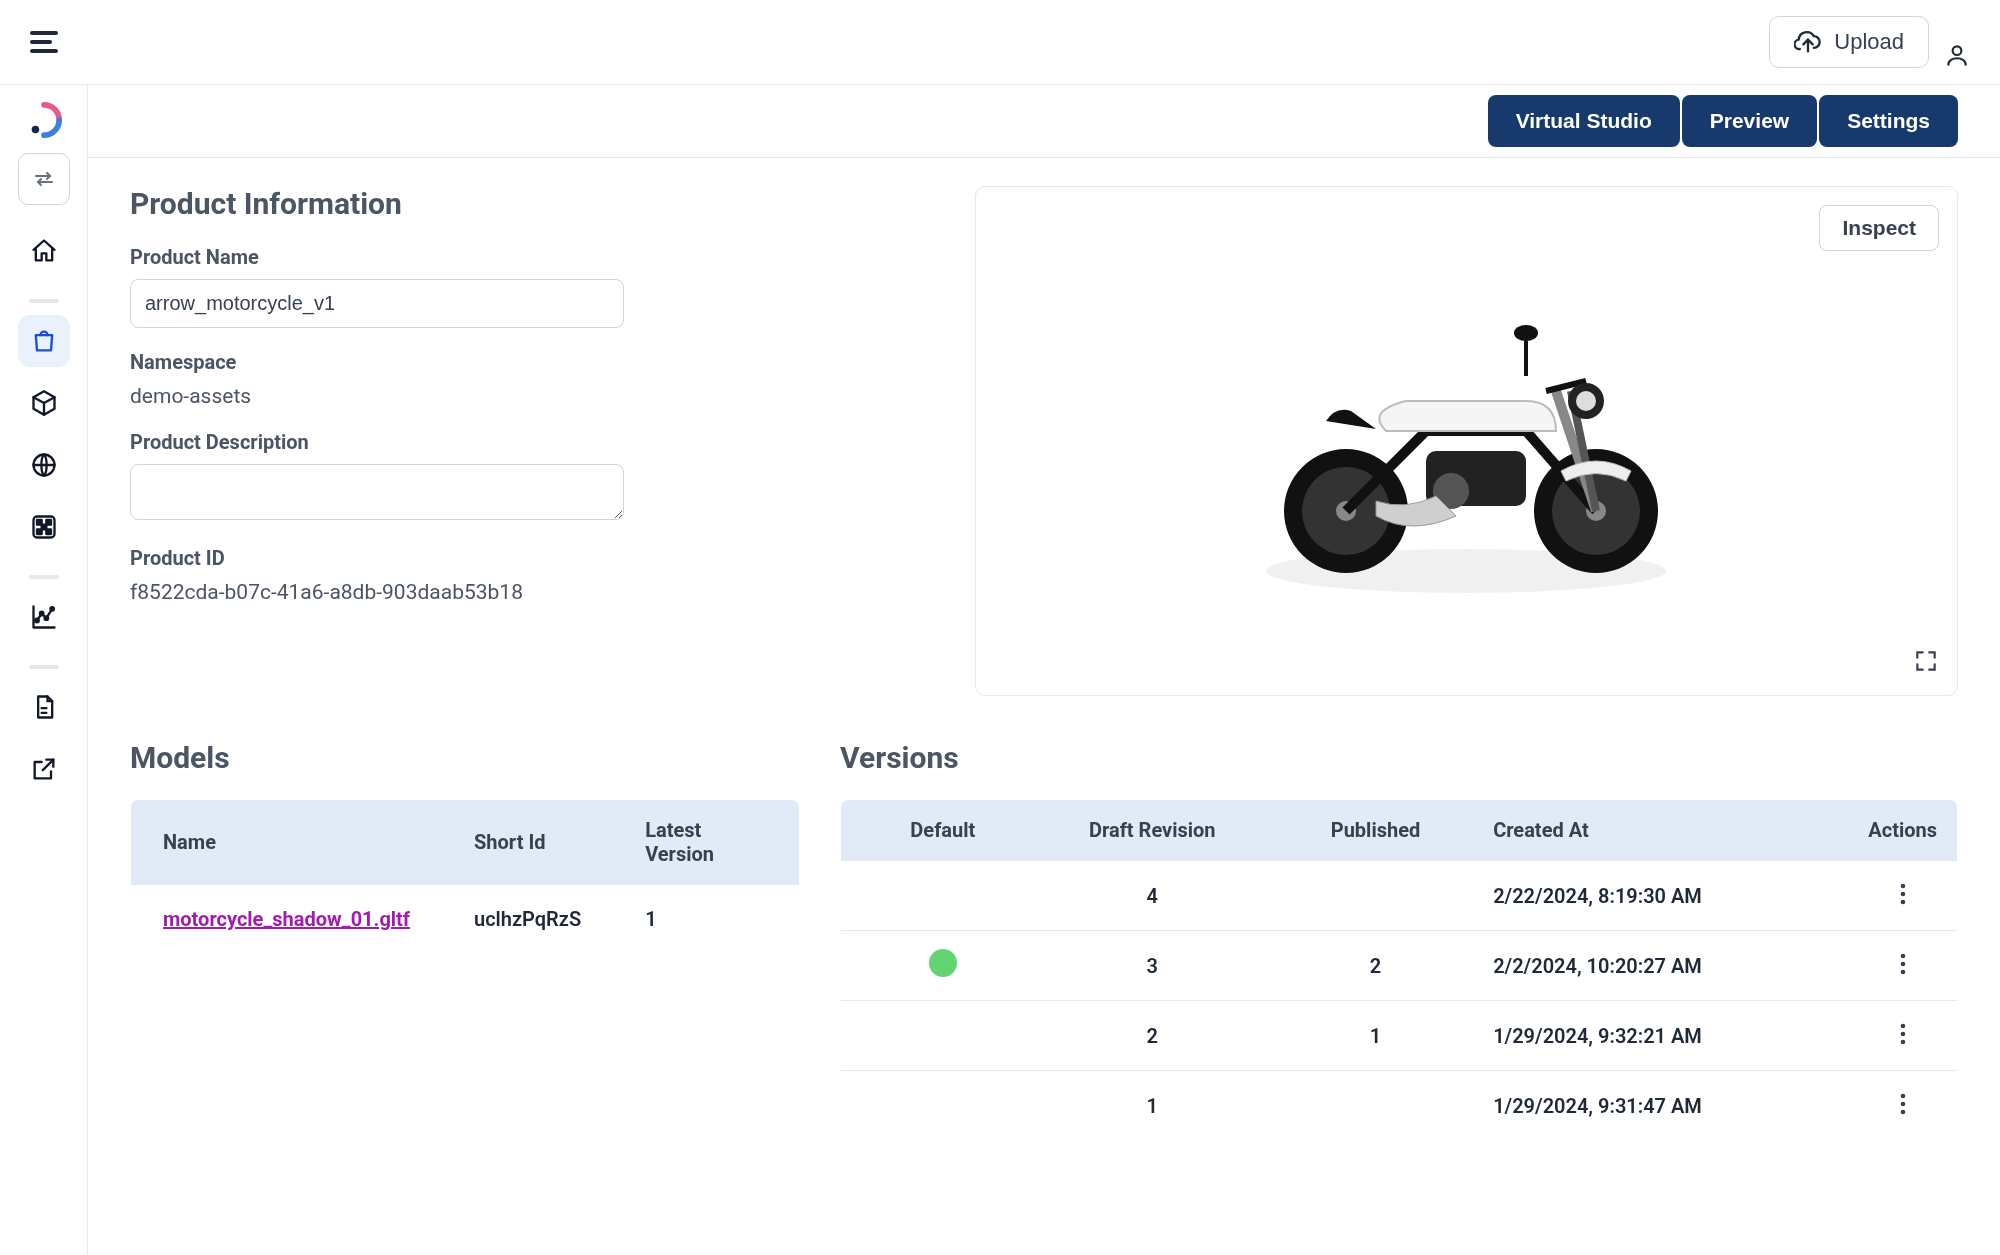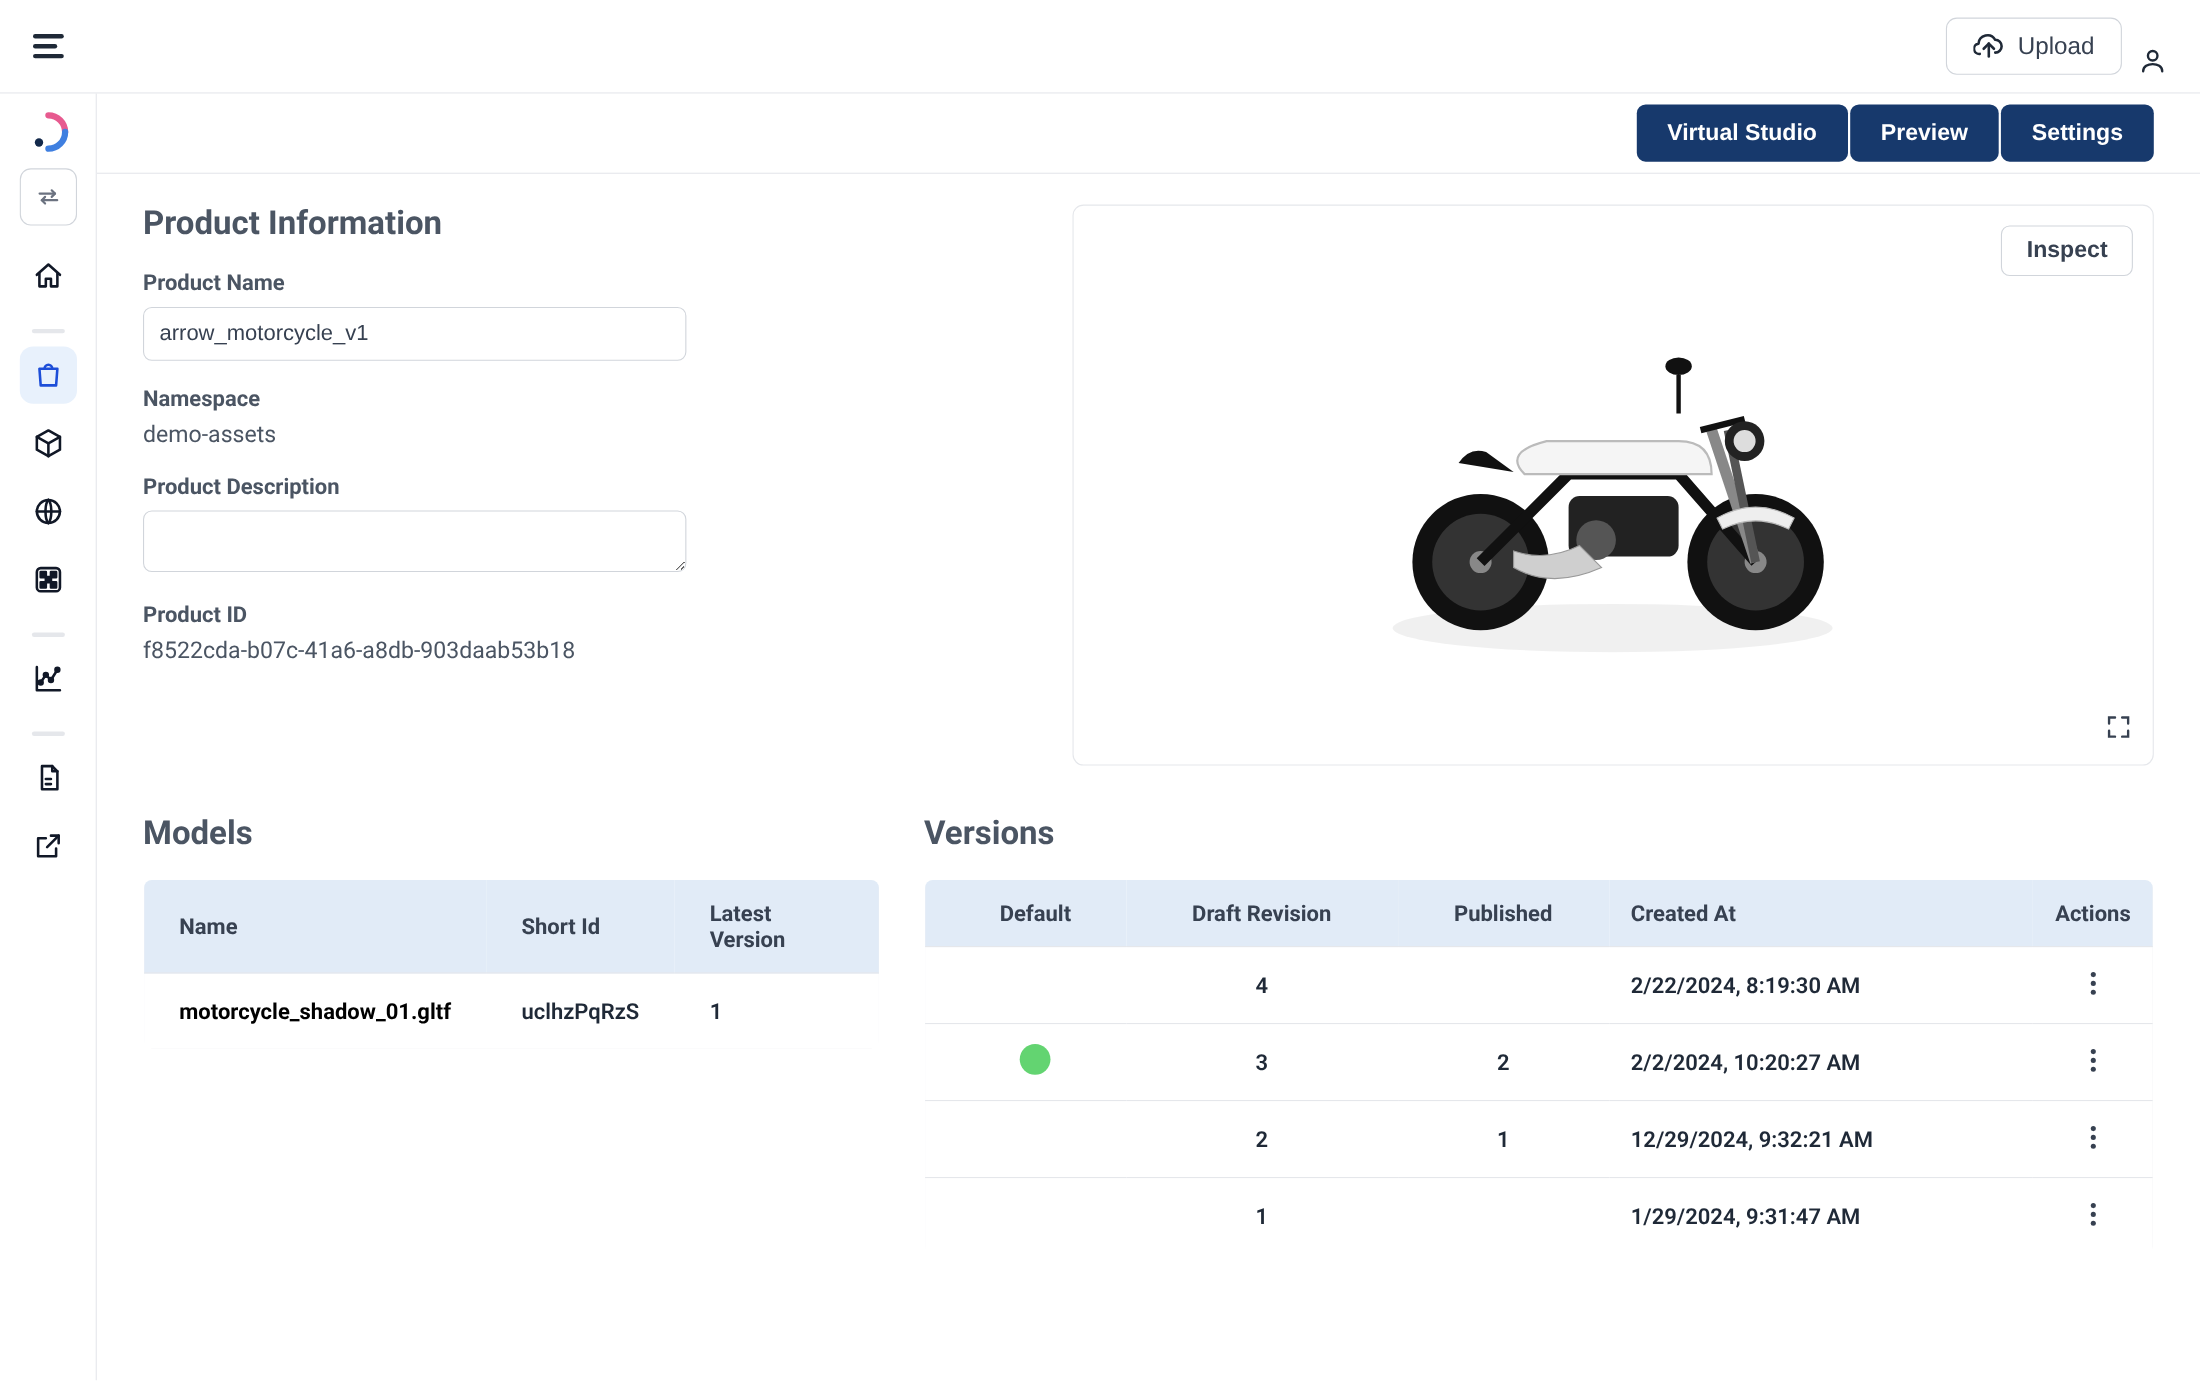--- a/index.html
+++ b/index.html
@@ -90,21 +90,21 @@
 .versions-col { flex: 1; }
 table { width:100%; border-collapse:collapse; border:1px solid #e5e7eb; border-radius:8px; overflow:hidden; }
 thead th {
   background:#e1ebf7; text-align:left; font-size:20px; font-weight:700; color:#374151;
   padding:18px 32px;
 }
 tbody td {
   padding:22px 32px; font-size:20px; font-weight:600; color:#1f2937; border-top:1px solid #e5e7eb;
   text-align:left;
 }
-.link { color:#000000; cursor:pointer; font-weight:700; }
+.link { color:#a21caf; text-decoration:underline; cursor:pointer; font-weight:700; }
 .versions-table thead th, .versions-table tbody td { padding:18px 20px; }
 .versions-table thead th:first-child, .versions-table tbody td:first-child { padding-left:38px; }
 .dot-default { width:28px; height:28px; border-radius:50%; background:#63d471; display:inline-block; }
 .actions-cell { text-align:center; width:70px; }
 .dots-btn { background:none; border:none; cursor:pointer; padding:4px; }
 .th-center, .td-center { text-align:center; }
 </style>
 </head>
 <body>
 
@@ -348,21 +348,21 @@
                   <td class="actions-cell"><button class="dots-btn"><svg width="8" height="22" viewBox="0 0 6 22">
                         <circle cx="3" cy="3" r="2.3" fill="#374151"></circle>
                         <circle cx="3" cy="11" r="2.3" fill="#374151"></circle>
                         <circle cx="3" cy="19" r="2.3" fill="#374151"></circle>
                       </svg></button></td>
                 </tr>
                 <tr>
                   <td class="td-center"></td>
                   <td class="td-center">2</td>
                   <td class="td-center">1</td>
-                  <td>12/29/2024, 9:32:21 AM</td>
+                  <td>1/29/2024, 9:32:21 AM</td>
                   <td class="actions-cell"><button class="dots-btn"><svg width="8" height="22" viewBox="0 0 6 22">
                         <circle cx="3" cy="3" r="2.3" fill="#374151"></circle>
                         <circle cx="3" cy="11" r="2.3" fill="#374151"></circle>
                         <circle cx="3" cy="19" r="2.3" fill="#374151"></circle>
                       </svg></button></td>
                 </tr>
                 <tr>
                   <td class="td-center"></td>
                   <td class="td-center">1</td>
                   <td class="td-center"></td>

